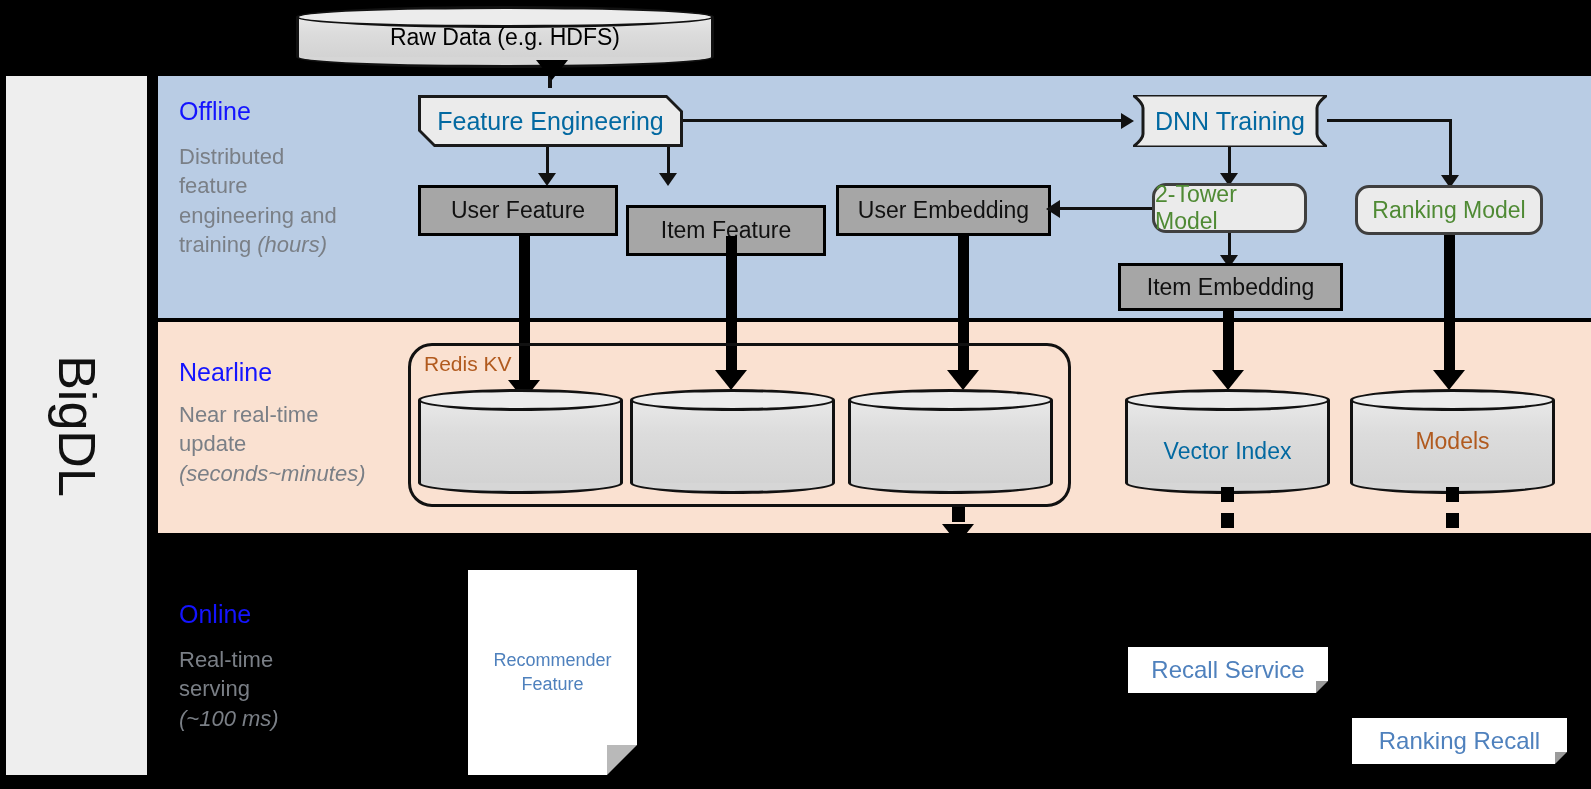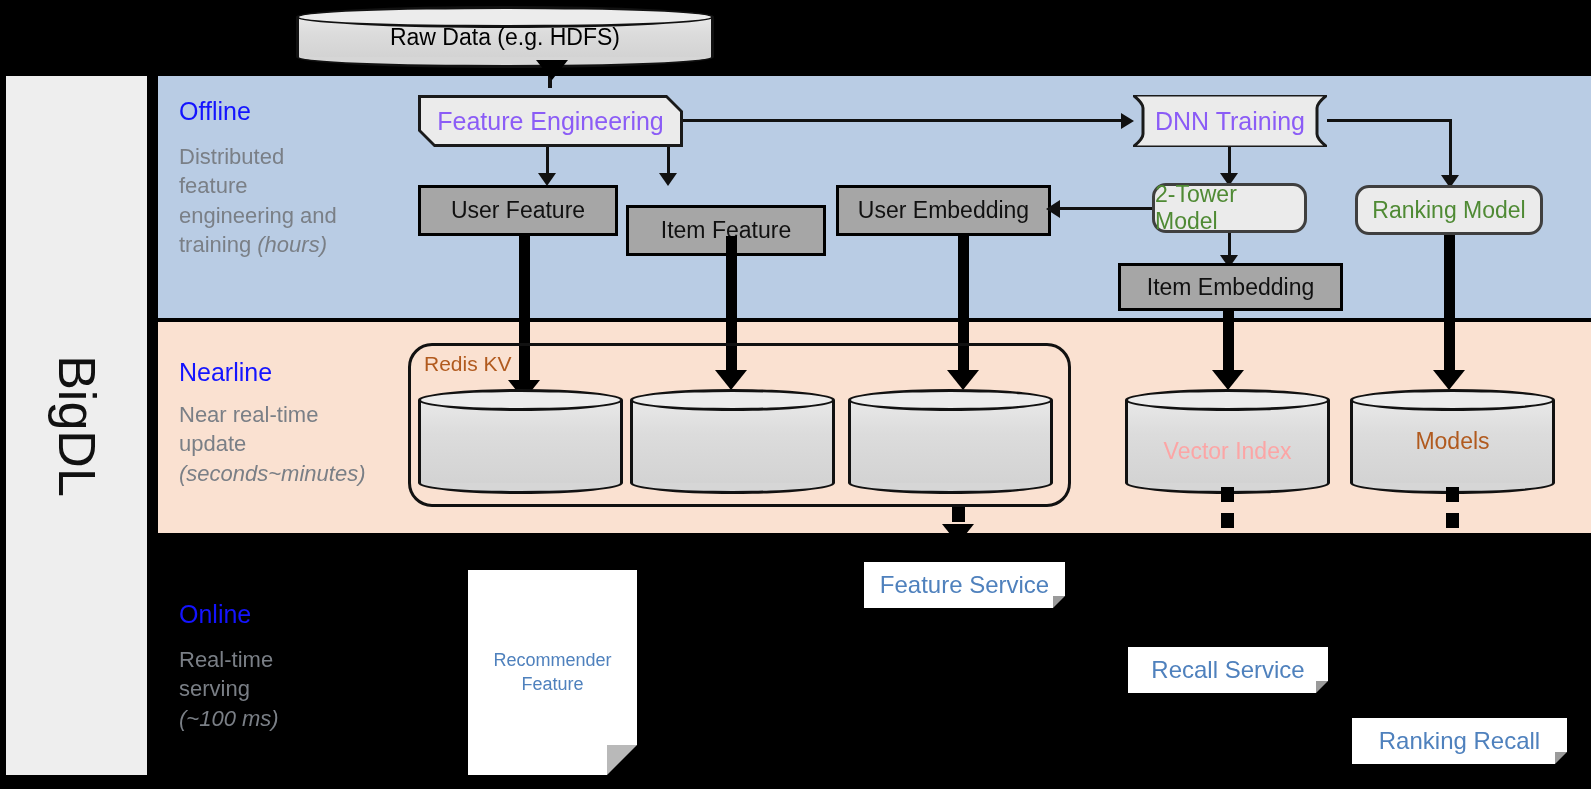--- a/index.html
+++ b/index.html
@@ -22,21 +22,21 @@
   .sec-desc{position:absolute;font-size:22px;color:#7a7f86;line-height:1.33;width:225px;}
   .sec-desc i{font-style:italic;}
 
   
   .gray-box{position:absolute;background:#a6a6a6;border:3px solid #000;display:flex;
     align-items:center;justify-content:center;color:#111;font-size:23px;box-sizing:border-box;}
 
   .round-box{position:absolute;background:#ebebeb;border:3px solid #3f3f3f;border-radius:14px;
     display:flex;align-items:center;justify-content:center;font-size:23px;box-sizing:border-box;}
   .green-txt{color:#4f8a34;}
-  .blue-txt{color:#8b5cf6;}
+  .blue-txt{color:#0369a1;}
   .flag-wrap{position:absolute;background:#1a1a1a;
     clip-path:polygon(0 0, calc(100% - 16px) 0, 100% 16px, 100% 100%, 16px 100%, 0 calc(100% - 16px));}
   .flag-inner{position:absolute;inset:3px;background:#ebebeb;
     clip-path:polygon(0 0, calc(100% - 14px) 0, 100% 14px, 100% 100%, 14px 100%, 0 calc(100% - 14px));
     display:flex;align-items:center;justify-content:center;font-size:25px;}
 
   
   .card-box{position:absolute;}
   .card-box svg{position:absolute;left:0;top:0;}
   .card-box .lbl{position:absolute;inset:0;display:flex;align-items:center;justify-content:center;
@@ -218,21 +218,21 @@
     <div class="bot"></div>
     <div class="body"></div>
     <div class="top"></div>
     <div class="txt"></div>
   </div>
 
   <div class="cyl" style="left:1125px;top:389px;width:205px;height:105px;">
     <div class="bot"></div>
     <div class="body"></div>
     <div class="top"></div>
-    <div class="txt" style="color:#fca5a5;margin-top:19px;">Vector Index</div>
+    <div class="txt" style="color:#0369a1;margin-top:19px;">Vector Index</div>
   </div>
 
   <div class="cyl" style="left:1350px;top:389px;width:205px;height:105px;">
     <div class="bot"></div>
     <div class="body"></div>
     <div class="top"></div>
     <div class="txt" style="color:#b15a1e;">Models</div>
   </div>
 
   <div class="dot-sq" style="left:952px;top:507px;"></div>
@@ -245,24 +245,20 @@
   <div class="dot-sq" style="left:1446px;top:513px;"></div>
 
   <div class="note-big" style="left:468px;top:570px;width:169px;height:205px;">
     <div>
       <span>Recommender</span><br>
       <span>Feature</span>
     </div>
     <div class="fold"></div>
   </div>
 
-  <div class="note" style="left:864px;top:562px;width:201px;height:46px;">
-    <span>Feature Service</span>
-    <div class="fold"></div>
-  </div>
 
   <div class="note" style="left:1128px;top:647px;width:200px;height:46px;">
     <span>Recall Service</span>
     <div class="fold"></div>
   </div>
 
   <div class="note" style="left:1352px;top:718px;width:215px;height:46px;">
     <span>Ranking Recall</span>
     <div class="fold"></div>
   </div>

